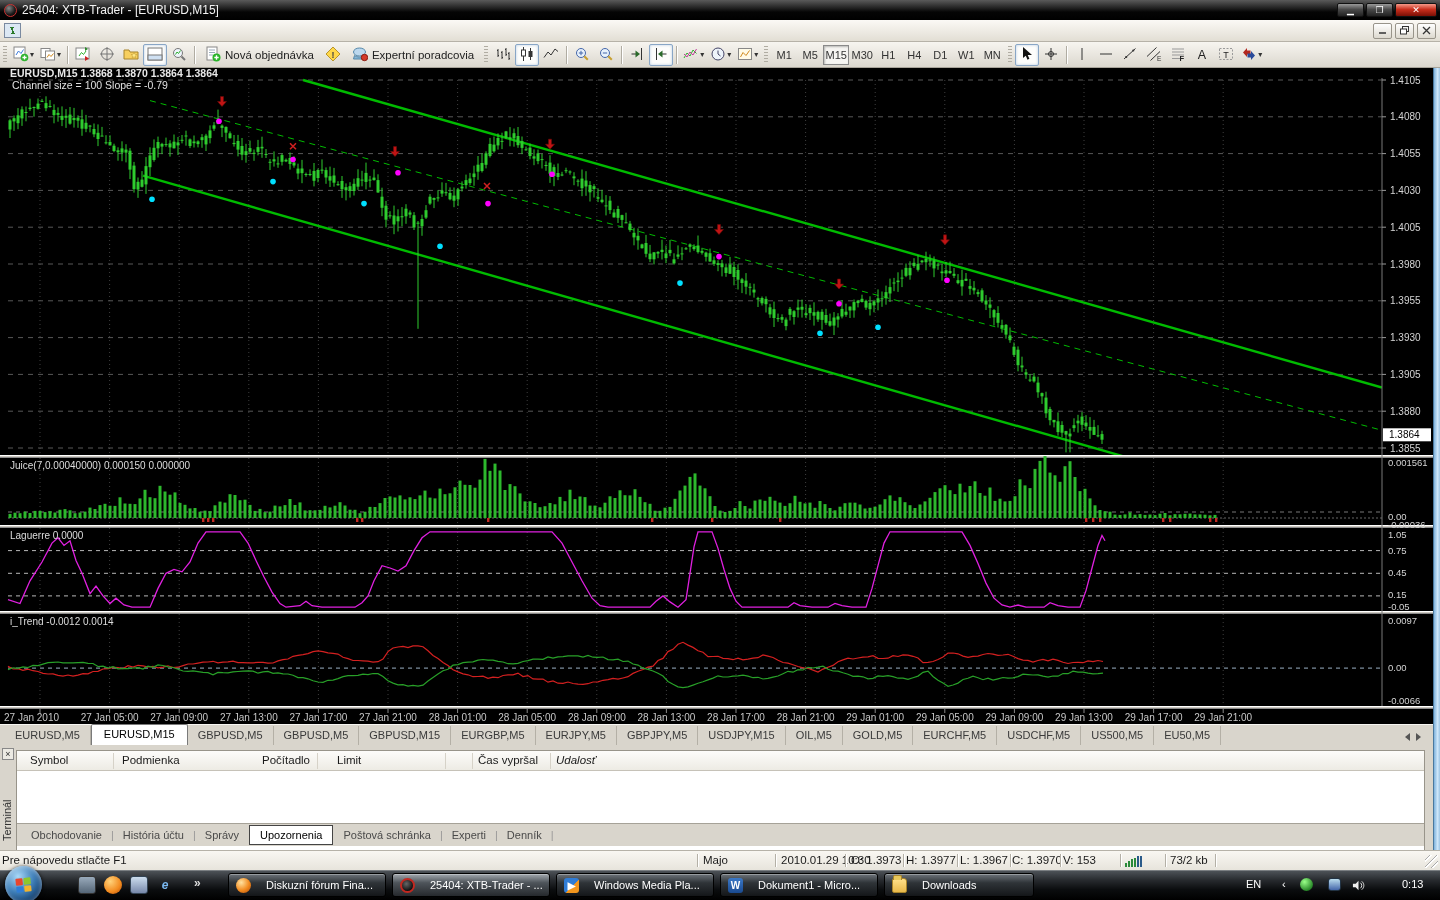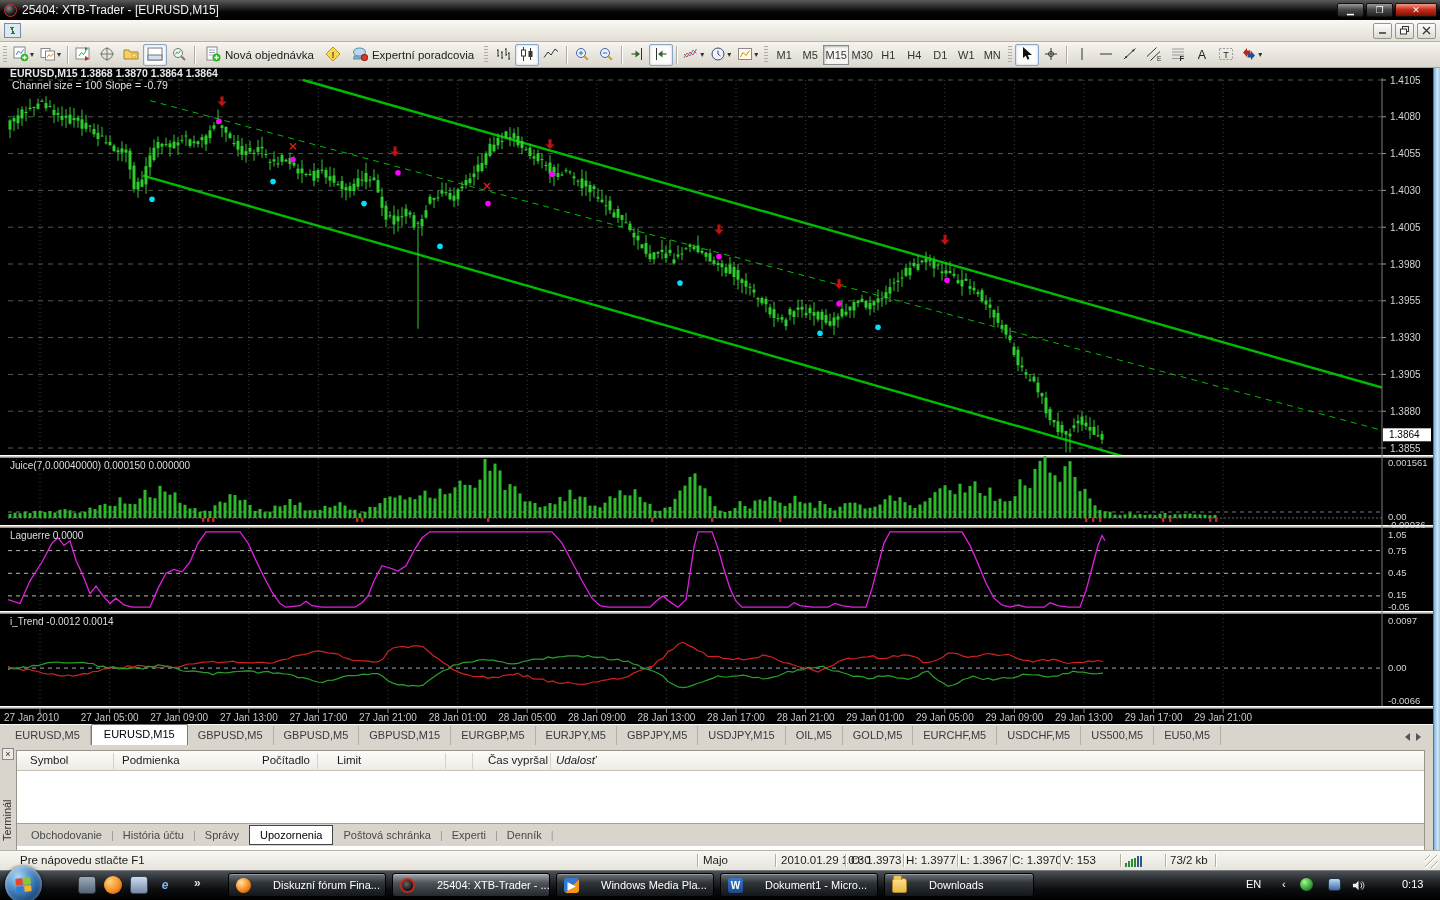--- a/index.html
+++ b/index.html
@@ -114,21 +114,21 @@
     transform:rotate(-6deg)}
   .orb-flag i{border-radius:1px}
   .orb-flag i:nth-child(1){background:#e8452e}.orb-flag i:nth-child(2){background:#8ec72d}
   .orb-flag i:nth-child(3){background:#2f7cd6}.orb-flag i:nth-child(4){background:#f2b42c}
   .ql{position:absolute;top:6px;width:18px;height:18px;border-radius:3px;
     display:flex;align-items:center;justify-content:center;font-size:12px;font-weight:bold;color:#fff}
   .chev{position:absolute;top:6px;color:#ddd;font-size:12px;font-weight:bold}
   .tb-btn{position:absolute;top:3px;height:24px;border-radius:3px;border:1px solid #000;
     background:linear-gradient(#6e747a,#2f3438 40%,#141619);
     box-shadow:inset 0 1px 0 rgba(255,255,255,.3);
-    display:flex;align-items:center;gap:22px;padding:0 7px;color:#fff;font-size:11px;
+    display:flex;align-items:center;gap:15px;padding:0 7px;color:#fff;font-size:11px;
     overflow:hidden;white-space:nowrap}
   .tb-btn.active{background:linear-gradient(#a2a8ae,#4e545a 40%,#26292d)}
   .tb-ico{width:15px;height:15px;border-radius:3px;flex:none;display:flex;align-items:center;
     justify-content:center;font-size:10px;font-weight:bold;color:#fff}
   .ico-firefox{background:radial-gradient(circle at 35% 30%,#ffe2a0,#f28a1e 55%,#a8470a);border-radius:50%}
   .ico-xtb{background:radial-gradient(circle at 40% 35%,#666,#111 70%);border-radius:50%;border:2px solid #c22820}
   .ico-wmp{background:linear-gradient(135deg,#2f7cd6 0 55%,#f2961e 55%);}
   .ico-word{background:linear-gradient(#3a78c8,#1a4a90)}
   .ico-folder{background:linear-gradient(#ffe08a,#e8b84a);border:1px solid #a8842a;border-radius:2px 3px 2px 2px;position:relative}
   .ico-folder::before{content:"";position:absolute;top:-4px;left:0;width:7px;height:4px;
@@ -1199,21 +1199,21 @@
 
   <div class="terminal">
     <span class="term-x">×</span>
     <span class="term-vlabel">Terminál</span>
     <div class="term-main">
       <div class="term-head" id="term-head">
           <span class="th-cell" style="left: 13px; width: 80px; text-align: left;">Symbol</span>
           <span class="th-cell" style="left: 105px; width: 90px; text-align: left;">Podmienka</span>
           <span class="th-cell" style="left: 183px; width: 110px; text-align: right;">Počítadlo</span>
           <span class="th-cell" style="left: 320px; width: 100px; ">Limit</span>
-          <span class="th-cell" style="left: 461px; width: 80px; text-align: center;">Čas vypršal</span>
+          <span class="th-cell" style="left: 461px; width: 80px; text-align: left;">Čas vypršal</span>
           <span class="th-cell" style="left: 539px; width: 90px; text-align: left; font-style: italic;">Udalosť</span>
           <span class="th-sep" style="left: 96px;"></span>
           <span class="th-sep" style="left: 300px;"></span>
           <span class="th-sep" style="left: 428px;"></span>
           <span class="th-sep" style="left: 455px;"></span>
           <span class="th-sep" style="left: 533px;"></span>
         </div>
       <div class="term-body"></div>
       <div class="term-tabs" id="term-tabs">
           <span class="ttab">Obchodovanie</span>
@@ -1226,21 +1226,21 @@
           <span class="ttab-sep">|</span>
           <span class="ttab">Experti</span>
           <span class="ttab-sep">|</span>
           <span class="ttab">Denník</span>
           <span class="ttab-sep">|</span>
         </div>
     </div>
   </div>
 
   <div class="statusbar" id="statusbar">
-      <span class="sb-item" style="left: 20px;">Pre nápovedu stlačte F1</span>
+      <span class="sb-item" style="left: 2px;">Pre nápovedu stlačte F1</span>
       <span class="sb-item" style="left: 703px;">Majo</span>
       <span class="sb-item" style="left: 781px;">2010.01.29 10:30</span>
       <span class="sb-item" style="left: 851px;">O: 1.3973</span>
       <span class="sb-item" style="left: 906px;">H: 1.3977</span>
       <span class="sb-item" style="left: 960px;">L: 1.3967</span>
       <span class="sb-item" style="left: 1012px;">C: 1.3970</span>
       <span class="sb-item" style="left: 1063px;">V: 153</span>
       <span class="sb-item" style="left: 1170px;">73/2 kb</span>
       <span class="sb-sep" style="left: 697px;"></span>
       <span class="sb-sep" style="left: 775px;"></span>

